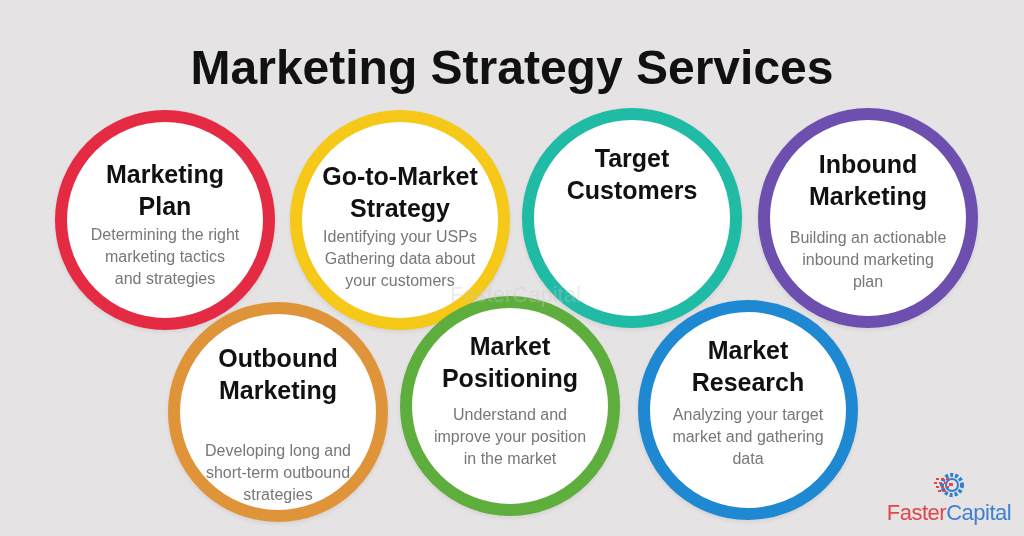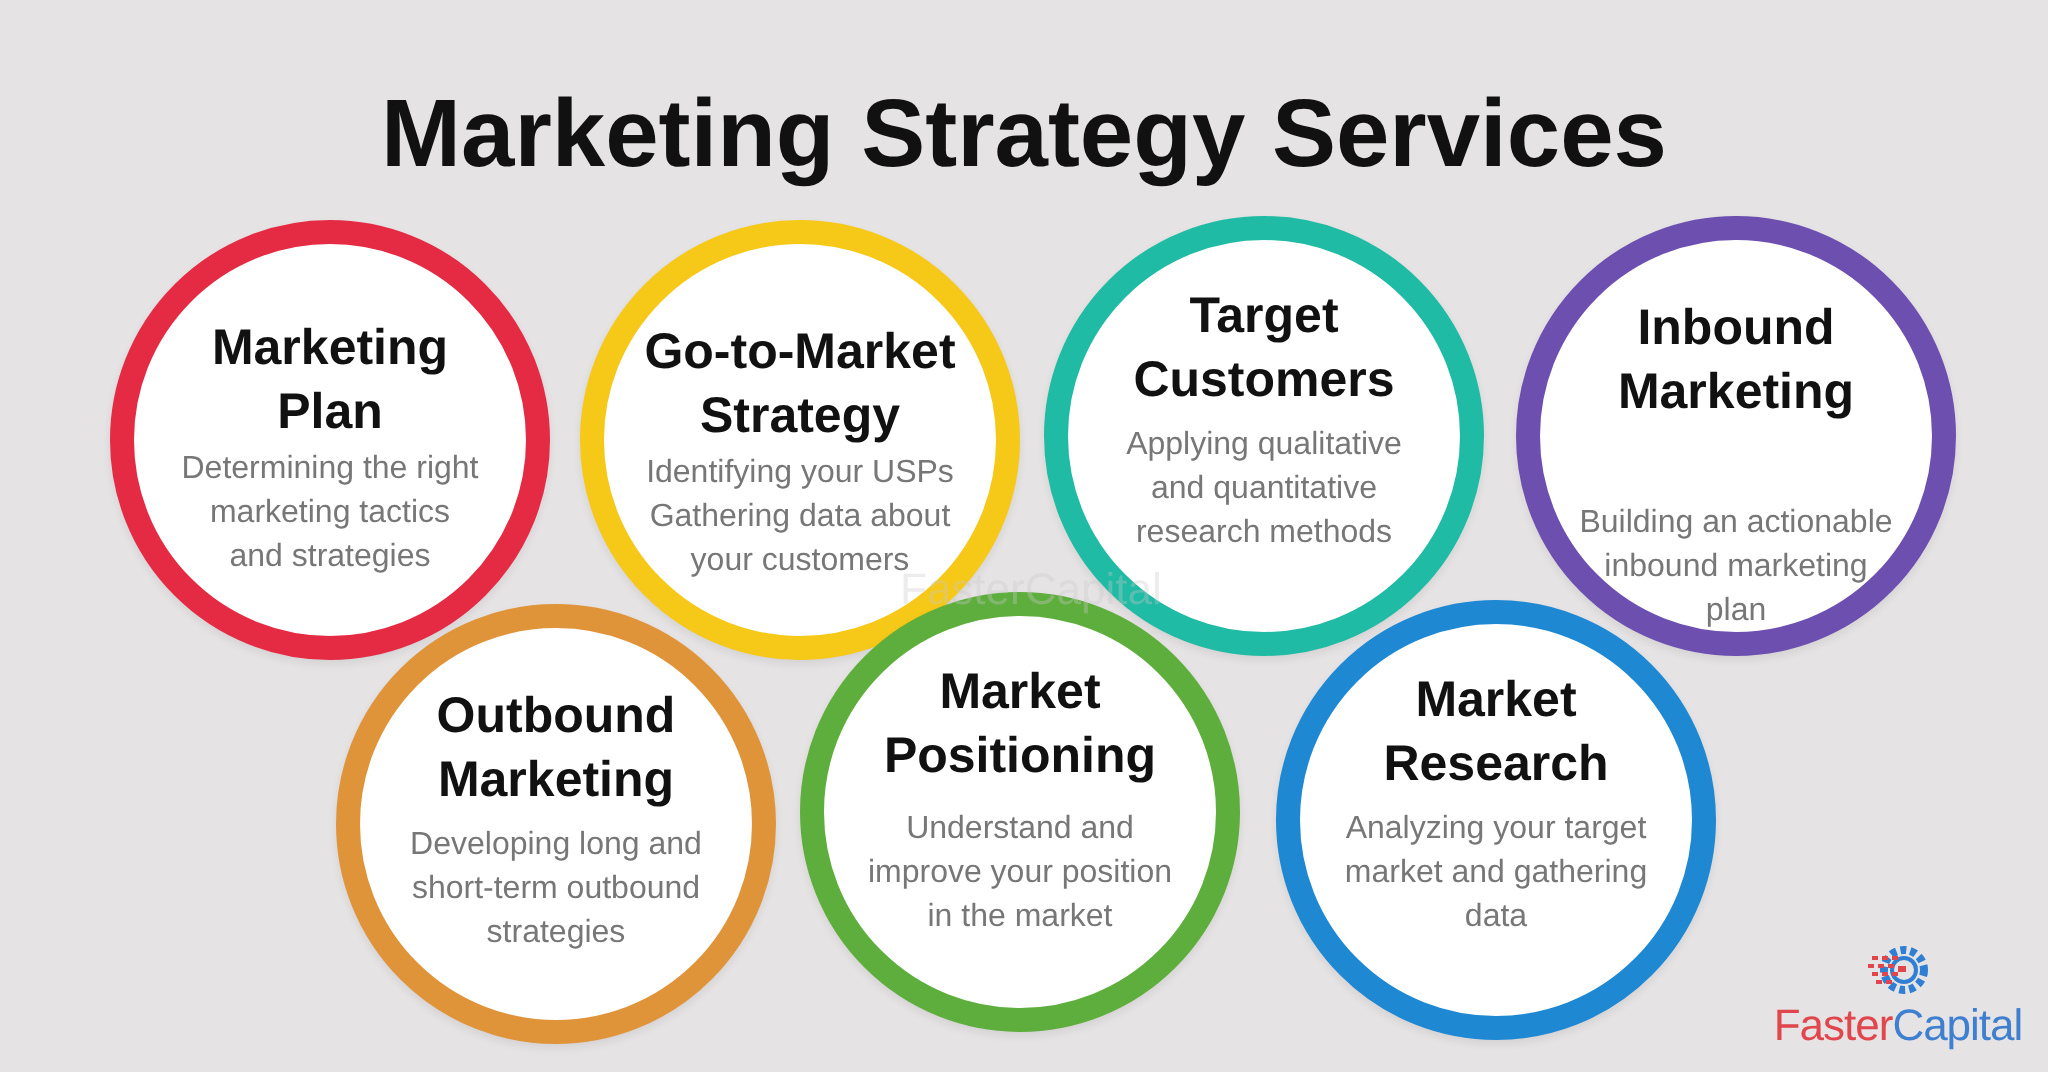--- a/index.html
+++ b/index.html
@@ -57,34 +57,31 @@
   <div class="head" style="margin-top:38px;">Go-to-Market
 Strategy</div>
   <div class="desc">Identifying your USPs
 Gathering data about
 your customers</div>
 </div>
 
 <div class="circle" style="left:522px; top:108px; border-color:#1fbba4;">
   <div class="head" style="margin-top:22px;">Target
 Customers</div>
-  <div class="desc" style="margin-top:6px;">Applying qualitative
-and quantitative
-research methods</div>
 </div>
 
-<div class="circle" style="left:758px; top:108px; border-color:#6d4fb0;gap:24px;">
+<div class="circle" style="left:758px; top:108px; border-color:#6d4fb0;">
   <div class="head" style="margin-top:28px;">Inbound
 Marketing</div>
   <div class="desc" style="margin-top:15px;">Building an actionable
 inbound marketing
 plan</div>
 </div>
 
-<div class="circle" style="left:168px; top:302px; border-color:#e0943a;">
+<div class="circle" style="left:168px; top:302px; border-color:#e0943a;gap:28px;">
   <div class="head" style="margin-top:28px;">Outbound
 Marketing</div>
   <div class="desc" style="margin-top:6px;">Developing long and
 short-term outbound
 strategies</div>
 </div>
 
 <div class="circle" style="left:400px; top:296px; border-color:#5eae3d;">
   <div class="head" style="margin-top:22px;">Market
 Positioning</div>

